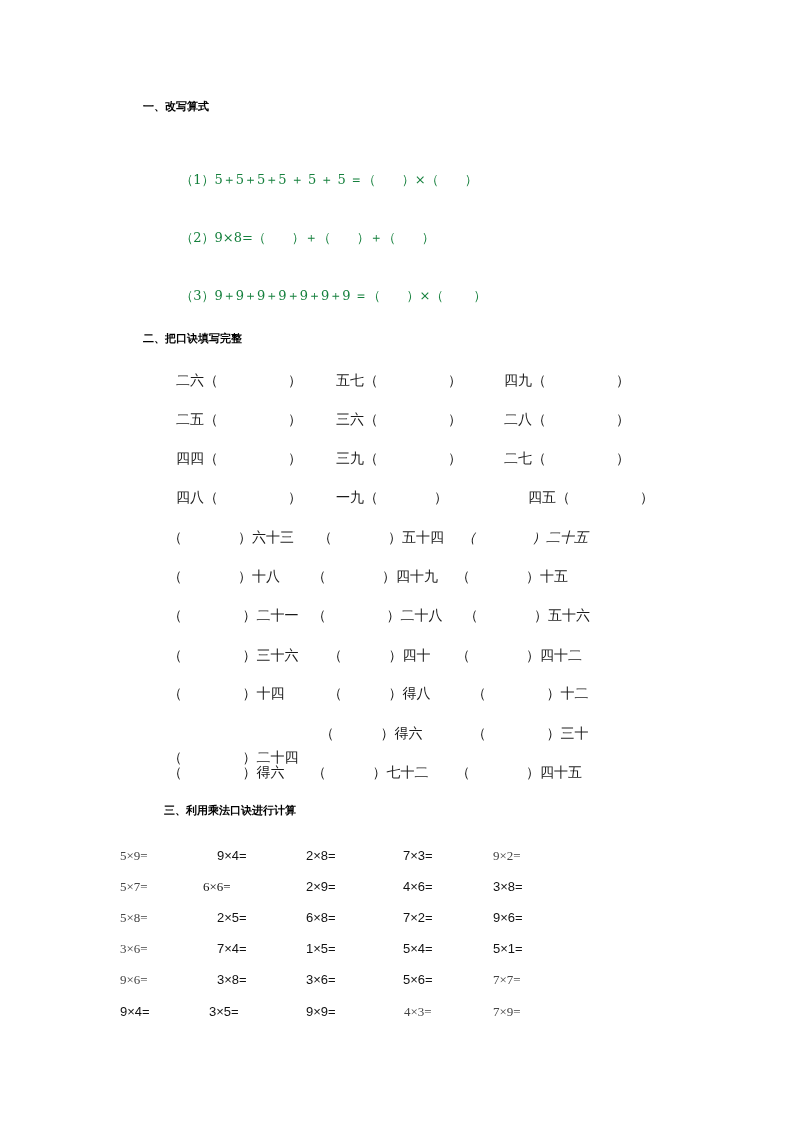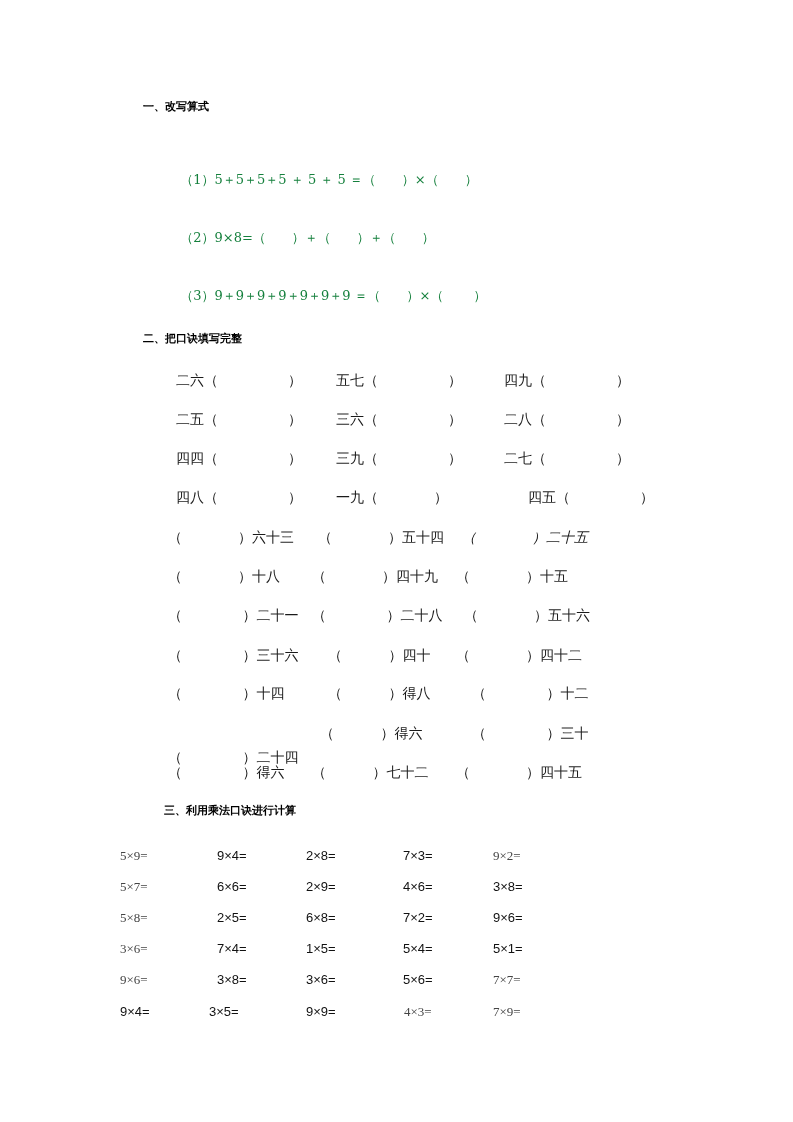--- a/index.html
+++ b/index.html
@@ -104,21 +104,21 @@
 
 <div class="abs heading" style="left:148px; top:805px;margin-left:16px;">三、利用乘法口诀进行计算</div>
 
 <div class="abs calc-serif" style="left:120px; top:849px;">5×9=</div>
 <div class="abs calc-sans" style="left:217px; top:849px;">9×4=</div>
 <div class="abs calc-sans" style="left:306px; top:849px;">2×8=</div>
 <div class="abs calc-sans" style="left:403px; top:849px;">7×3=</div>
 <div class="abs calc-serif" style="left:493px; top:849px;">9×2=</div>
 
 <div class="abs calc-serif" style="left:120px; top:880px;">5×7=</div>
-<div class="abs calc-sans" style="left:217px; top:880px;">6×6=</div>
+<div class="abs calc-sans" style="left:203px; top:880px;font-family:Liberation Serif, serif;">6×6=</div>
 <div class="abs calc-sans" style="left:306px; top:880px;">2×9=</div>
 <div class="abs calc-sans" style="left:403px; top:880px;">4×6=</div>
 <div class="abs calc-sans" style="left:493px; top:880px;">3×8=</div>
 
 <div class="abs calc-serif" style="left:120px; top:911px;text-align:right;">5×8=</div>
 <div class="abs calc-sans" style="left:217px; top:911px;">2×5=</div>
 <div class="abs calc-sans" style="left:306px; top:911px;text-align:center;">6×8=</div>
 <div class="abs calc-sans" style="left:403px; top:911px;">7×2=</div>
 <div class="abs calc-sans" style="left:493px; top:911px;">9×6=</div>
 

